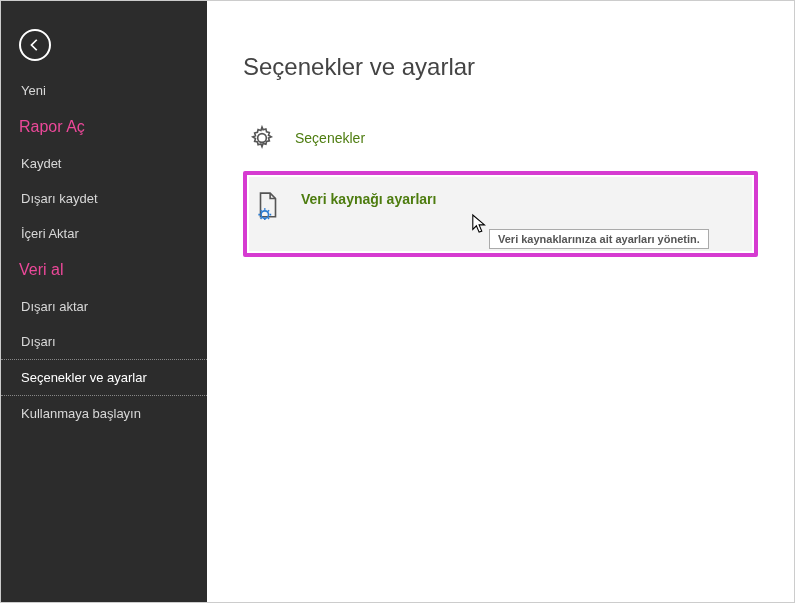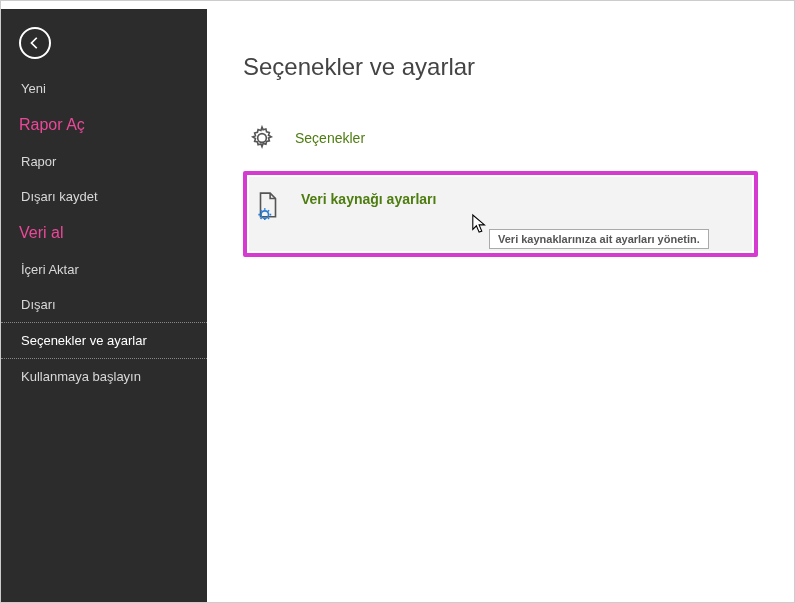--- a/index.html
+++ b/index.html
@@ -15,22 +15,21 @@
     display: flex;
     width: 100%;
     height: 100%;
   }
   .sidebar {
     width: 206px;
     background: #2c2c2c;
     color: #e8e8e8;
     display: flex;
     flex-direction: column;
-    padding-top: 8px;
-    margin-top: 8px;
+    padding-top: 18px;
   }
   .back-btn {
     width: 32px;
     height: 32px;
     margin: 10px 0 12px 18px;
     border: 2px solid #fff;
     border-radius: 50%;
     display: flex;
     align-items: center;
     justify-content: center;
@@ -125,24 +124,25 @@
 
 <div class="container">
   <div class="sidebar">
     <div class="back-btn">
       <svg viewBox="0 0 16 16">
         <path d="M10 2 L4 8 L10 14" stroke="#fff" stroke-width="2" fill="none"></path>
       </svg>
     </div>
     <div class="menu-item">Yeni</div>
     <div class="menu-item heading">Rapor Aç</div>
-    <div class="menu-item">Rapor</div>
+    <div class="menu-item">Kaydet</div>
     <div class="menu-item">Dışarı kaydet</div>
+    <div class="menu-item">İçeri Aktar</div>
     <div class="menu-item heading">Veri al</div>
-    <div class="menu-item">İçeri Aktar</div>
+    <div class="menu-item">Dışarı aktar</div>
     <div class="menu-item">Dışarı</div>
     <div class="menu-item selected">Seçenekler ve ayarlar</div>
     <div class="menu-item">Kullanmaya başlayın</div>
   </div>
 
   <div class="content">
     <h1 class="page-title">Seçenekler ve ayarlar</h1>
 
     <div class="option-row">
       <span class="icon">

